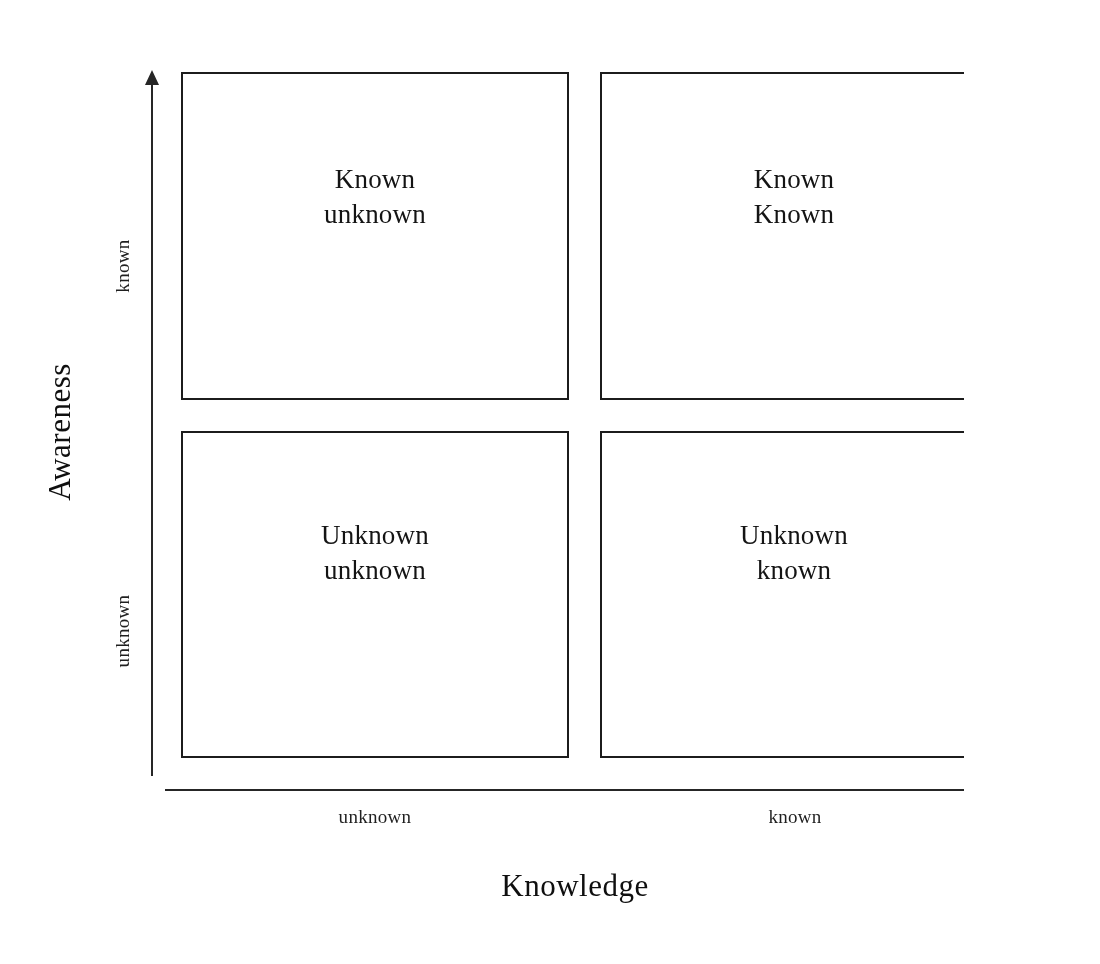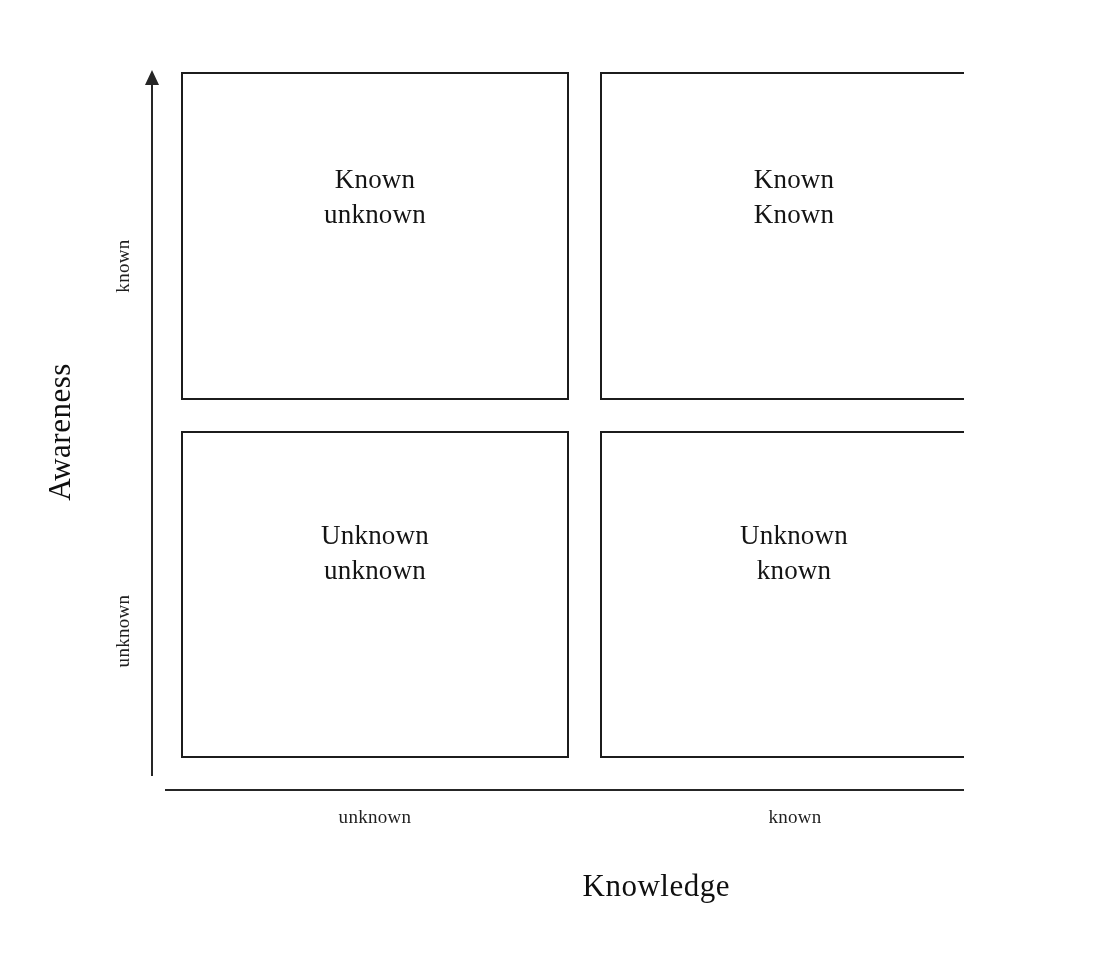--- a/index.html
+++ b/index.html
@@ -161,21 +161,21 @@
     top: 414px;
     width: 220px;
     text-align: center;
     transform-origin: center center;
     transform: rotate(-90deg);
   }
   #axis-title-knowledge {
     left: 420px;
     top: 868px;
     width: 310px;
-    text-align: right;
+    text-align: center;
   }
 </style>
 </head>
 <body>
 
 <div id="diagram-canvas">
 
   <div class="axis-line" id="y-axis-line"></div>
   <div class="axis-arrow" id="y-axis-arrow"></div>
   <div class="axis-line" id="x-axis-line"></div>

